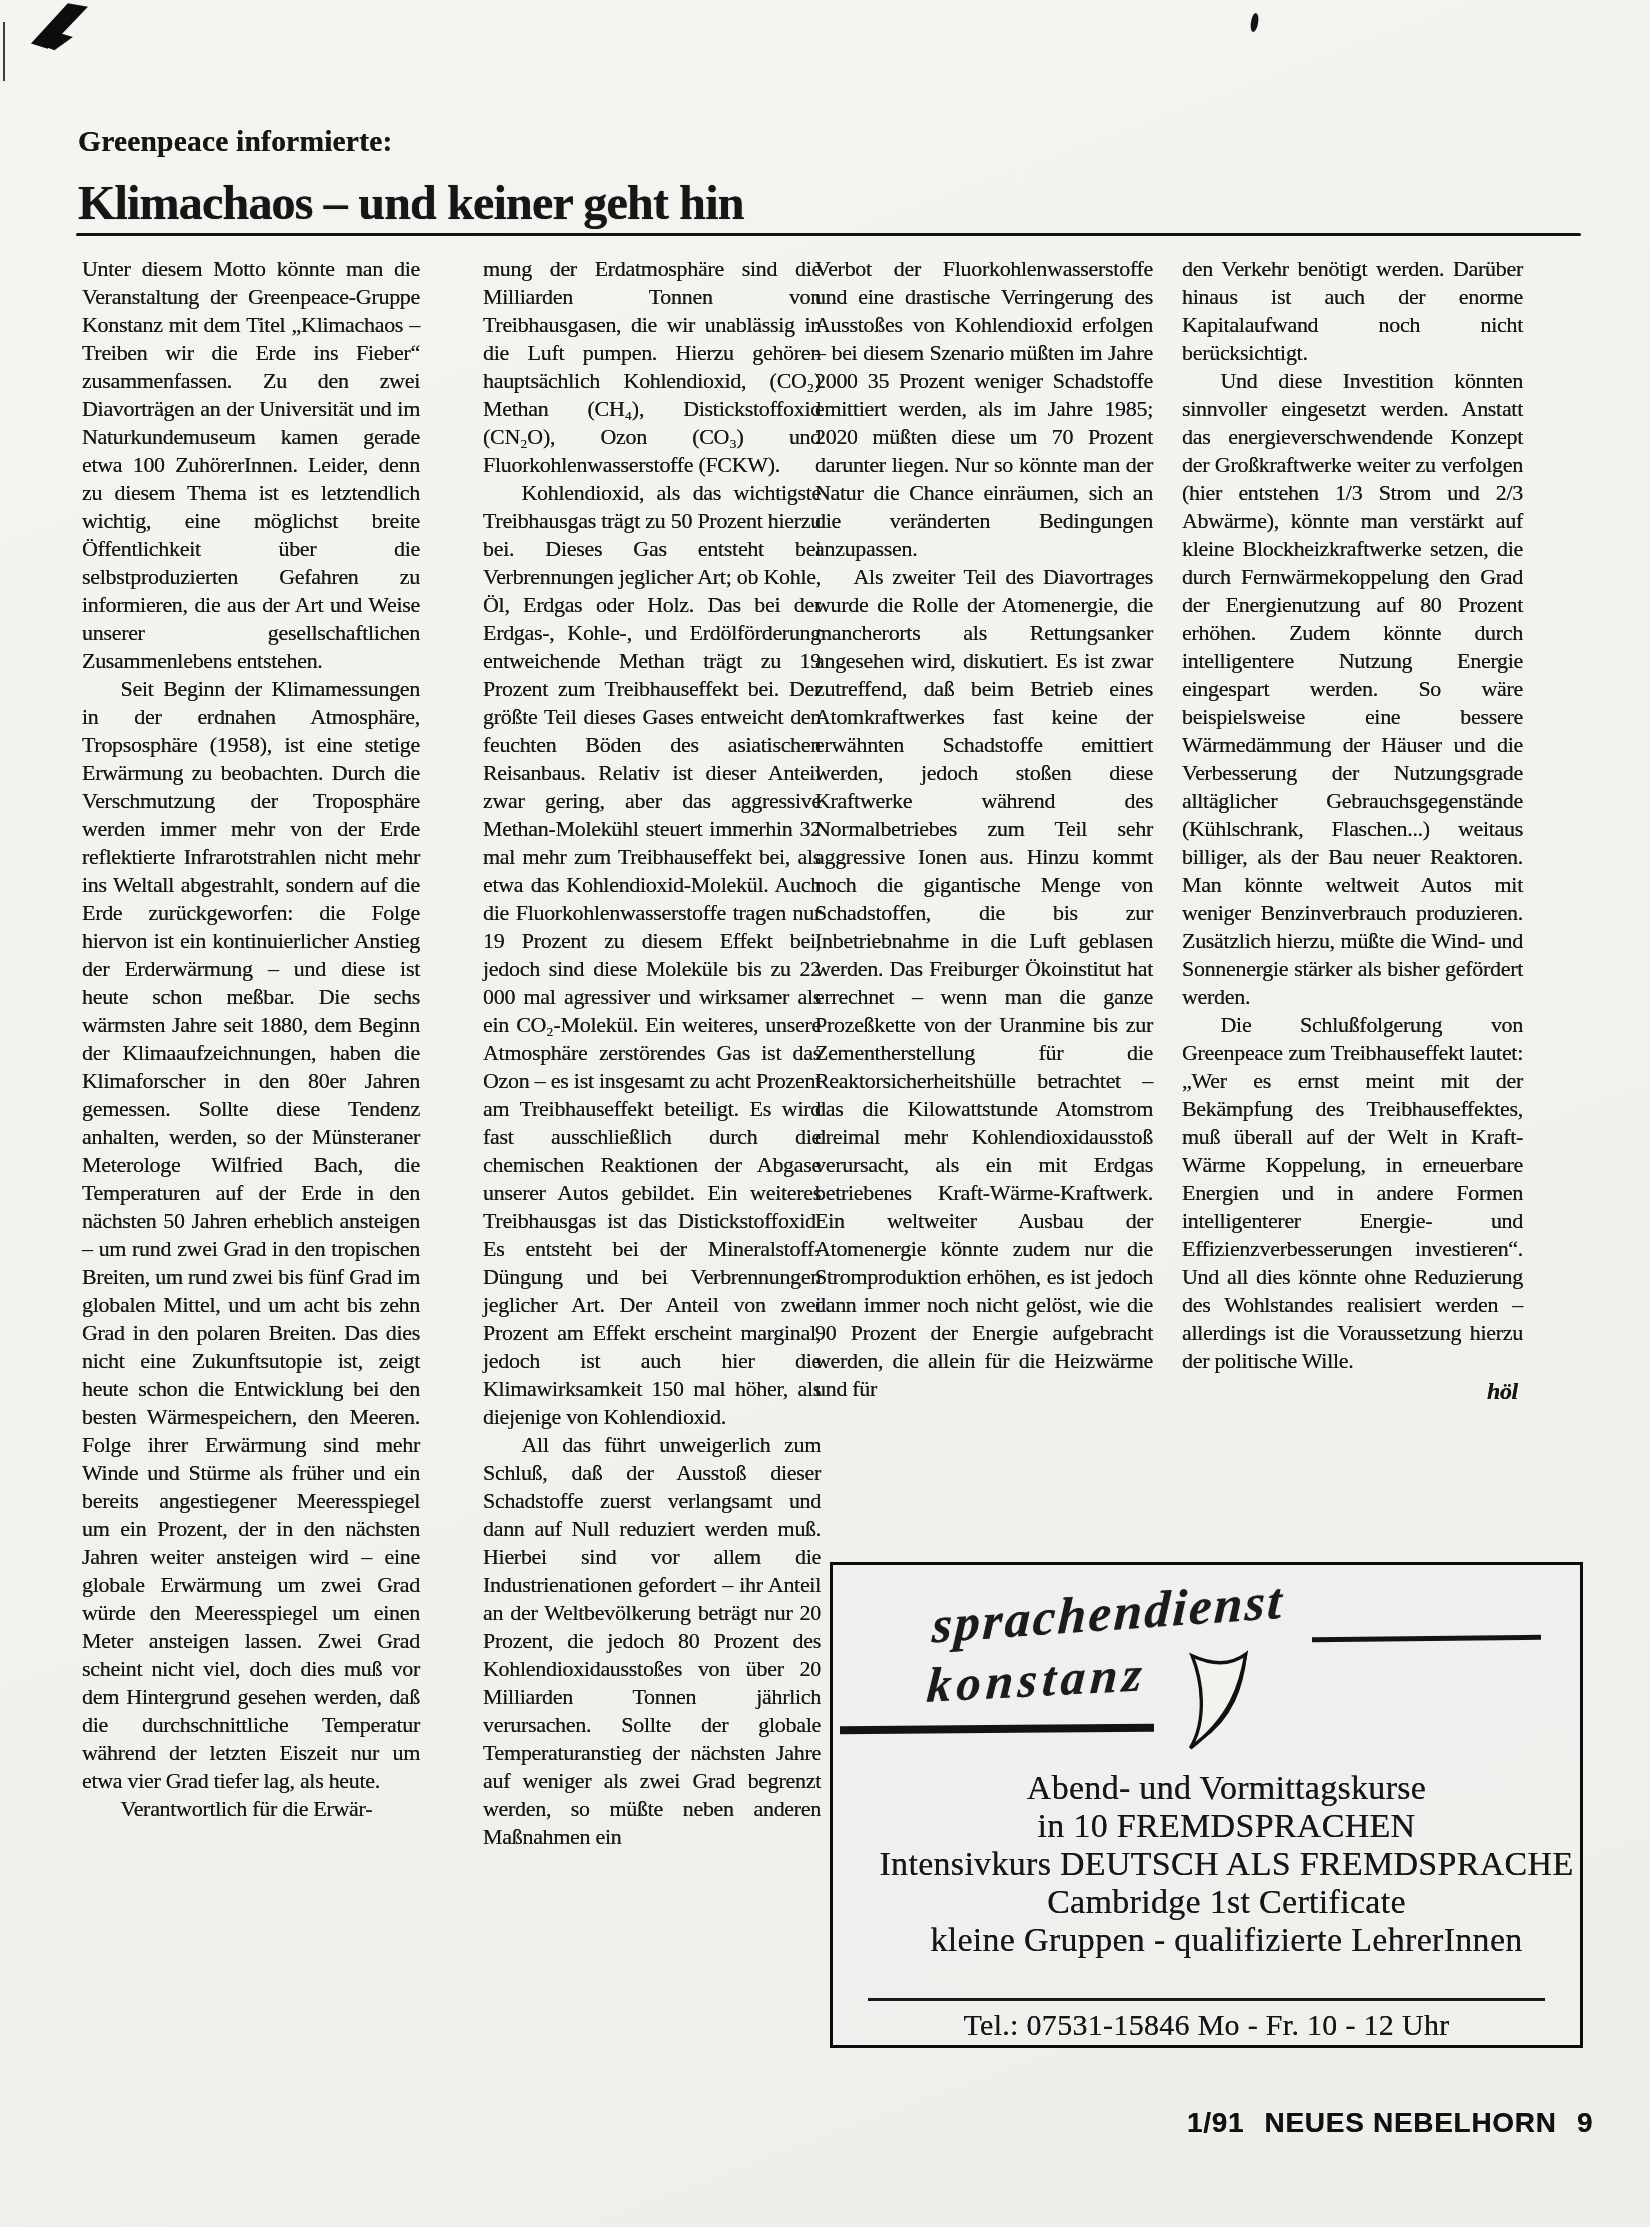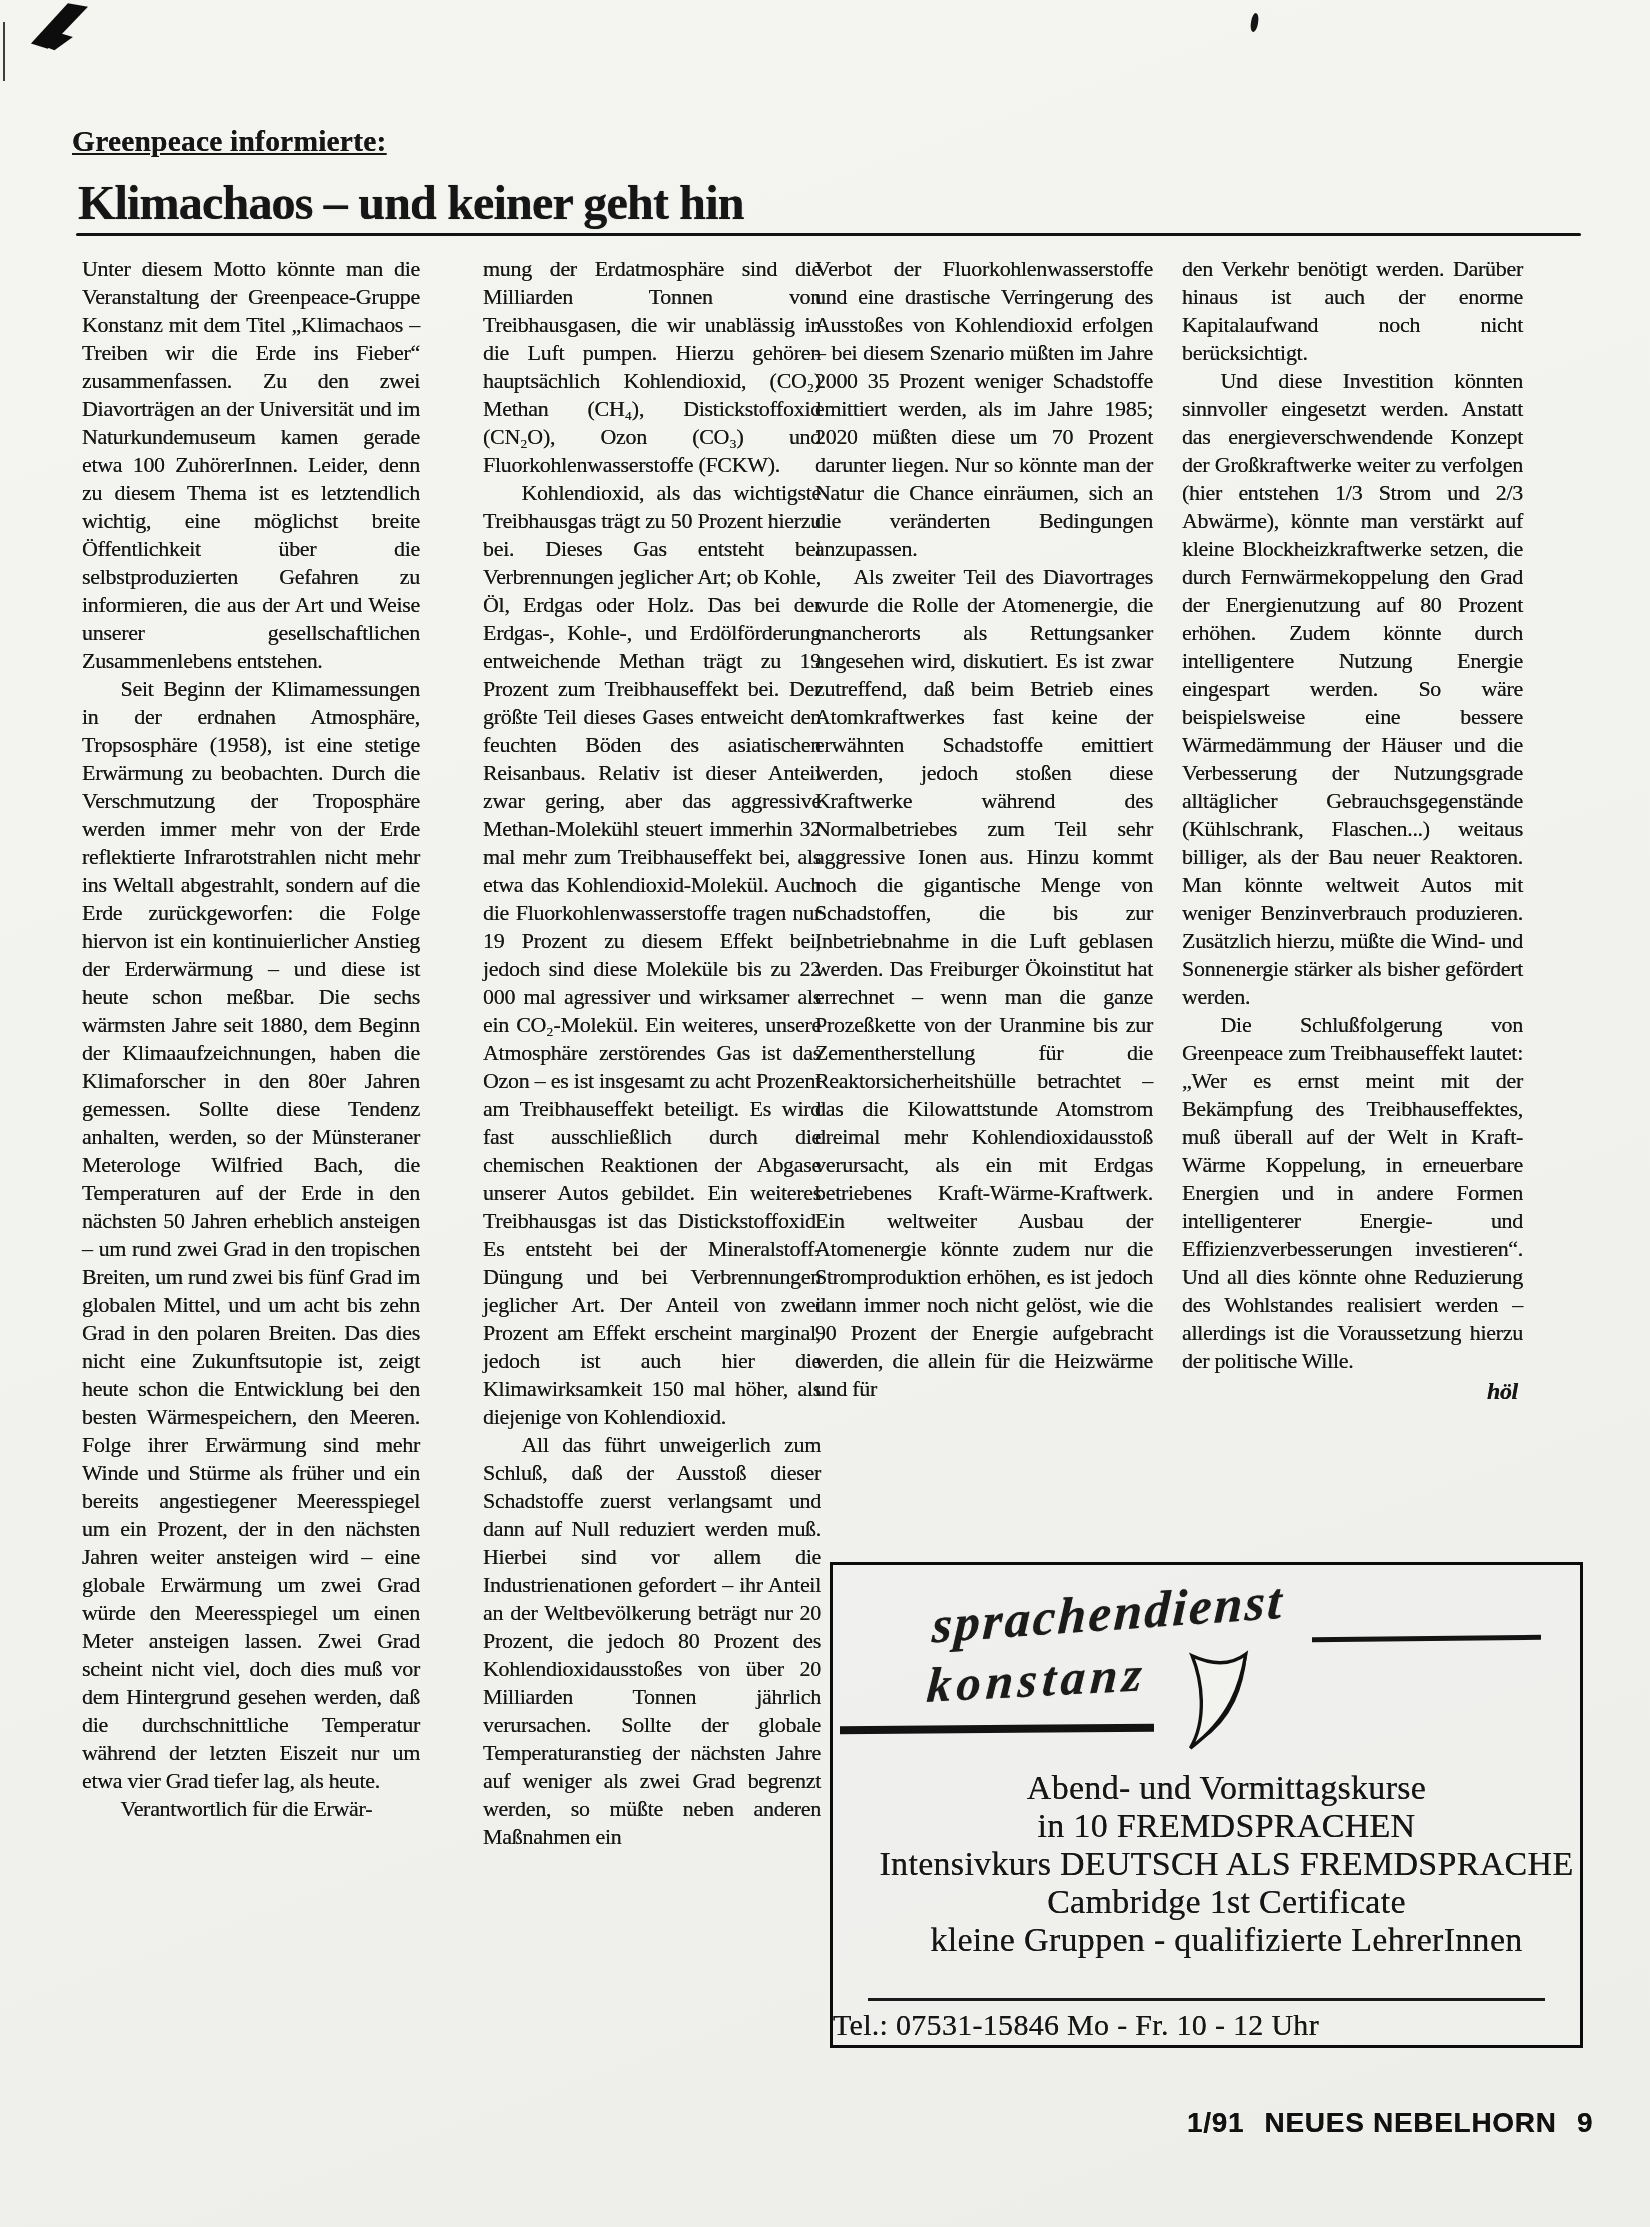--- a/index.html
+++ b/index.html
@@ -6,22 +6,22 @@
   .page{
     position:relative;width:1650px;height:2227px;overflow:hidden;
     background:linear-gradient(160deg,#f4f4f1 0%,#f1f1ee 55%,#ededea 100%);
     font-family:"Liberation Serif", serif;color:#161616;
   }
   
   .corner-mark{position:absolute;left:23.6px;top:0px;width:81px;height:52px;}
   .edge-line{position:absolute;left:2.5px;top:22px;width:2.5px;height:59px;background:#1c1c1c;opacity:.85;}
   .apostrophe-mark{position:absolute;left:1251px;top:12.6px;width:6.7px;height:19.4px;background:#141414;border-radius:3.4px/8.4px;transform:rotate(9deg);}
   
-  .kicker{position:absolute;left:72px;top:125px;font-size:29.5px;font-weight:bold;letter-spacing:0.2px;
-    text-shadow:0 0 0.5px rgba(10,10,10,.8);text-decoration:underline;}
+  .kicker{position:absolute;left:78px;top:125px;font-size:29.5px;font-weight:bold;letter-spacing:0.2px;
+    text-shadow:0 0 0.5px rgba(10,10,10,.8);}
   .headline{position:absolute;left:78px;top:175px;margin:0;font-size:48px;font-weight:bold;letter-spacing:-0.8px;
     text-shadow:0 0 0.7px rgba(10,10,10,.85);}
   .headline-rule{position:absolute;left:76px;top:233px;width:1505px;height:3.4px;background:#121212;border-radius:1.7px;}
   
   .col{position:absolute;top:255px;width:338px;font-size:22px;line-height:28px;text-align:justify;
     letter-spacing:-0.3px;hyphens:auto;-webkit-hyphens:auto;text-shadow:0 0 0.5px rgba(15,15,15,.75);}
   .col-1{left:82px;}  .col-2{left:448px;margin-left:35px;}  .col-3{left:815px;}  .col-4{left:1182px;width:341px;}
   .col p{margin:0;padding:0;}
   .col p + p{text-indent:1.75em;}
   .byline{text-align:right;font-style:italic;font-weight:bold;font-size:24px;margin-top:2px;padding-right:5px;}
@@ -30,21 +30,21 @@
   .ad-logo1{position:absolute;left:99px;top:18.5px;font-size:51px;font-style:italic;letter-spacing:2.5px;
     transform:rotate(-4deg) skewX(-7deg);font-weight:bold;color:#1b1b1b;text-shadow:0 0 0.8px rgba(0,0,0,.6);}
   .ad-rule-right{position:absolute;left:479px;top:71px;width:229px;height:5px;background:#141414;transform:rotate(-.6deg);}
   .ad-logo2{position:absolute;left:94px;top:86px;font-size:49px;font-style:italic;letter-spacing:5px;
     transform:rotate(-3deg) skewX(-7deg);font-weight:bold;color:#1b1b1b;text-shadow:0 0 0.8px rgba(0,0,0,.6);}
   .ad-swoosh{position:absolute;left:349px;top:84px;width:84px;height:105px;}
   .ad-rule-left{position:absolute;left:6.7px;top:160px;width:314px;height:8.4px;background:#131313;transform:rotate(-.5deg);}
   .ad-lines{position:absolute;left:0;top:204px;width:100%;text-align:center;}
   .ad-line{font-size:34px;line-height:38px;letter-spacing:0.3px;text-shadow:0 0 0.5px rgba(10,10,10,.8);padding-left:40px;}
   .ad-divider{position:absolute;left:35px;right:35px;top:433px;height:2.5px;background:#1a1a1a;}
-  .ad-phone{position:absolute;left:0;top:443px;width:100%;font-size:30px;letter-spacing:0.3px;
+  .ad-phone{position:absolute;left:0;top:443px;width:100%;text-align:center;font-size:30px;letter-spacing:0.3px;
     text-shadow:0 0 0.5px rgba(10,10,10,.8);}
   
   .footer{position:absolute;left:1187px;top:2107px;font-family:"Liberation Sans", sans-serif;
     font-weight:bold;font-size:28px;letter-spacing:0.7px;color:#111;text-shadow:0 0 0.5px rgba(0,0,0,.7);}
   .footer span{margin-right:11.8px;}
   .footer span:last-child{margin-right:0;}
 </style>
 </head>
 <body>
 

